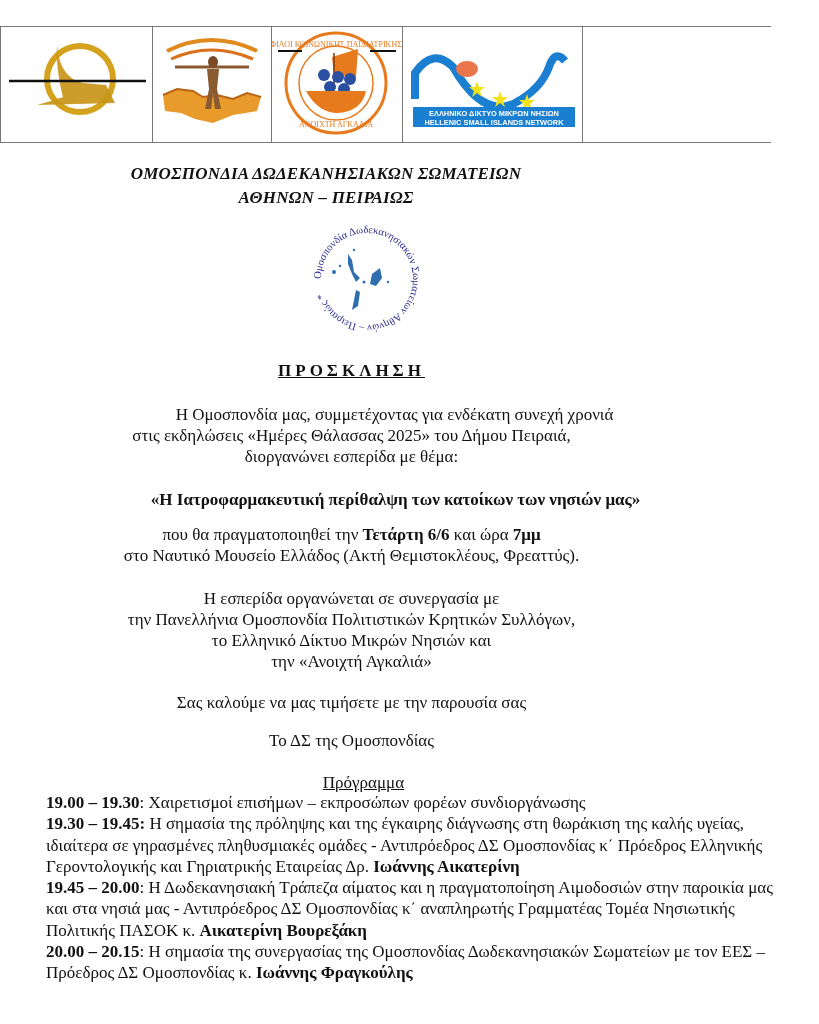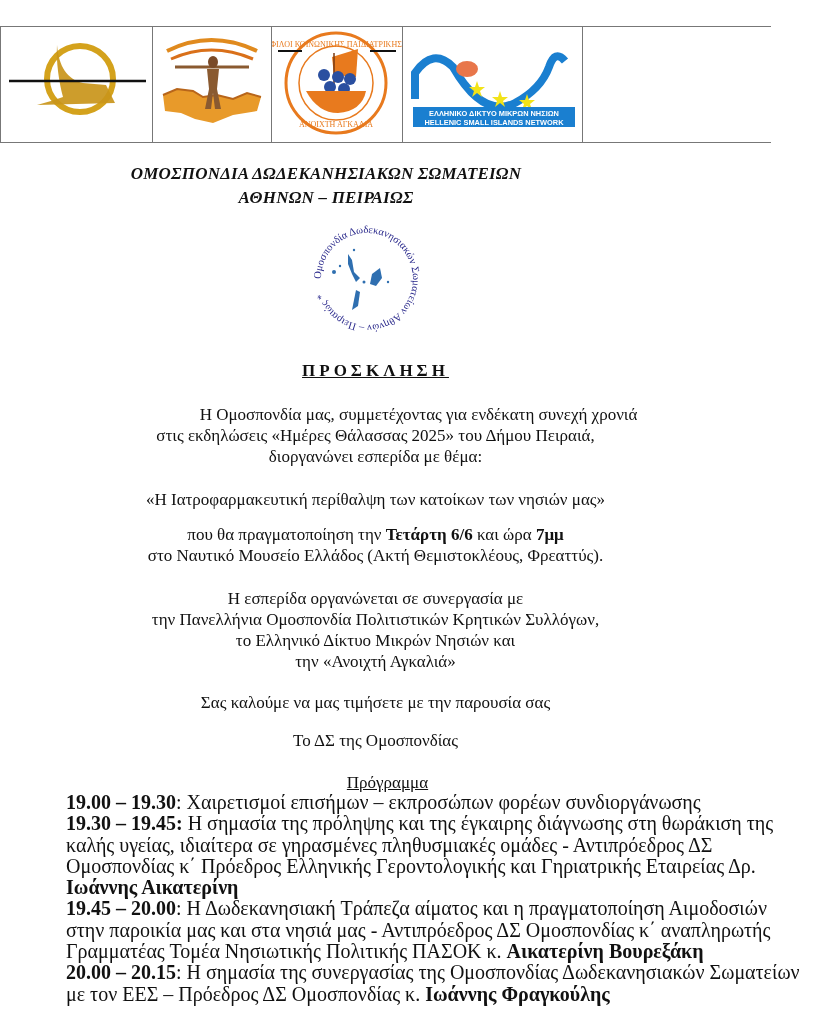--- a/index.html
+++ b/index.html
@@ -7,27 +7,27 @@
 
   .logo-table { position:absolute; left:0; top:26px; width:771px; height:117px; border-top:1.5px solid #777; border-bottom:1.5px solid #777; display:flex; box-sizing:border-box; }
   .logo-cell { position:relative; height:100%; border-right:1.5px solid #777; box-sizing:border-box; overflow:hidden; }
   .logo-cell:first-child { border-left:1.5px solid #777; }
   .c1 { width:153px; } .c2 { width:119px; } .c3 { width:180px; } .c4 { width:131px; } .c5 { width:188px; }
   .logo-cell svg { position:absolute; left:0; top:0; }
 
   .hdr { position:absolute; left:0; width:652px; text-align:center; font-weight:bold; font-size:17px; letter-spacing:0.2px;font-style:italic; }
   .emblem { position:absolute; left:308px; top:220px; width:118px; height:118px; }
 
-  .center { position:absolute; left:0; width:703px; text-align:center; font-size:17px; line-height:21px;padding-left:24px; }
+  .center { position:absolute; left:0; width:703px; text-align:center; font-size:17px; line-height:21px; }
   .title-inv { font-weight:bold; text-decoration:underline; letter-spacing:4px; }
-  .theme { font-weight:normal; }
+  .theme { font-weight:bold;margin-left:44px; }
   b { font-weight:bold; }
   .u { text-decoration:underline; }
 
-  .prog { position:absolute; left:46px; width:740px; font-size:20px; line-height:21.3px;margin-left:20px; }
+  .prog { position:absolute; left:46px; width:740px; font-size:17px; line-height:21.3px; }
   .prog p { margin:0; }
 </style>
 </head>
 <body>
 
 <div class="logo-table">
   <div class="logo-cell c1">
     <svg width="152" height="115" viewBox="0 0 152 115">
       <circle cx="79" cy="52" r="33" fill="none" stroke="#d4a21c" stroke-width="6"></circle>
       <path d="M56 18 C58 40 66 52 82 56 L105 58 L114 76 L36 78 L50 74 L62 70 C58 55 55 35 56 18 Z" fill="#c9951a" opacity="0.92"></path>
@@ -99,21 +99,21 @@
 
 <div class="center title-inv" style="top:360px;">ΠΡΟΣΚΛΗΣΗ</div>
 
 <div class="center" style="top:404px;margin-left:43px;">Η Ομοσπονδία μας, συμμετέχοντας για ενδέκατη συνεχή χρονιά</div>
 <div class="center" style="top:425px;">στις εκδηλώσεις «Ημέρες Θάλασσας 2025» του Δήμου Πειραιά,</div>
 <div class="center" style="top:446px;">διοργανώνει εσπερίδα  με θέμα:</div>
 
 <div class="center theme" style="top:489px;">«Η Ιατροφαρμακευτική περίθαλψη των κατοίκων των νησιών μας»</div>
 
 <div class="center" style="top:524px;">
-  <span>που θα πραγματοποίηση την </span><b>Τετάρτη 6/6</b><span> και ώρα </span><b>7μμ</b>
+  <span>που θα πραγματοποιηθεί την </span><b>Τετάρτη 6/6</b><span> και ώρα </span><b>7μμ</b>
 </div>
 <div class="center" style="top:545px;">στο Ναυτικό Μουσείο Ελλάδος (Ακτή Θεμιστοκλέους, Φρεαττύς).</div>
 
 <div class="center" style="top:588px;">Η εσπερίδα οργανώνεται σε συνεργασία με</div>
 <div class="center" style="top:609px;">την Πανελλήνια Ομοσπονδία Πολιτιστικών Κρητικών Συλλόγων,</div>
 <div class="center" style="top:630px;">το Ελληνικό Δίκτυο Μικρών Νησιών και</div>
 <div class="center" style="top:651px;">την «Ανοιχτή Αγκαλιά»</div>
 
 <div class="center" style="top:692px;">Σας καλούμε να μας τιμήσετε με την παρουσία σας</div>
 <div class="center" style="top:730px;">Το ΔΣ της Ομοσπονδίας</div>

